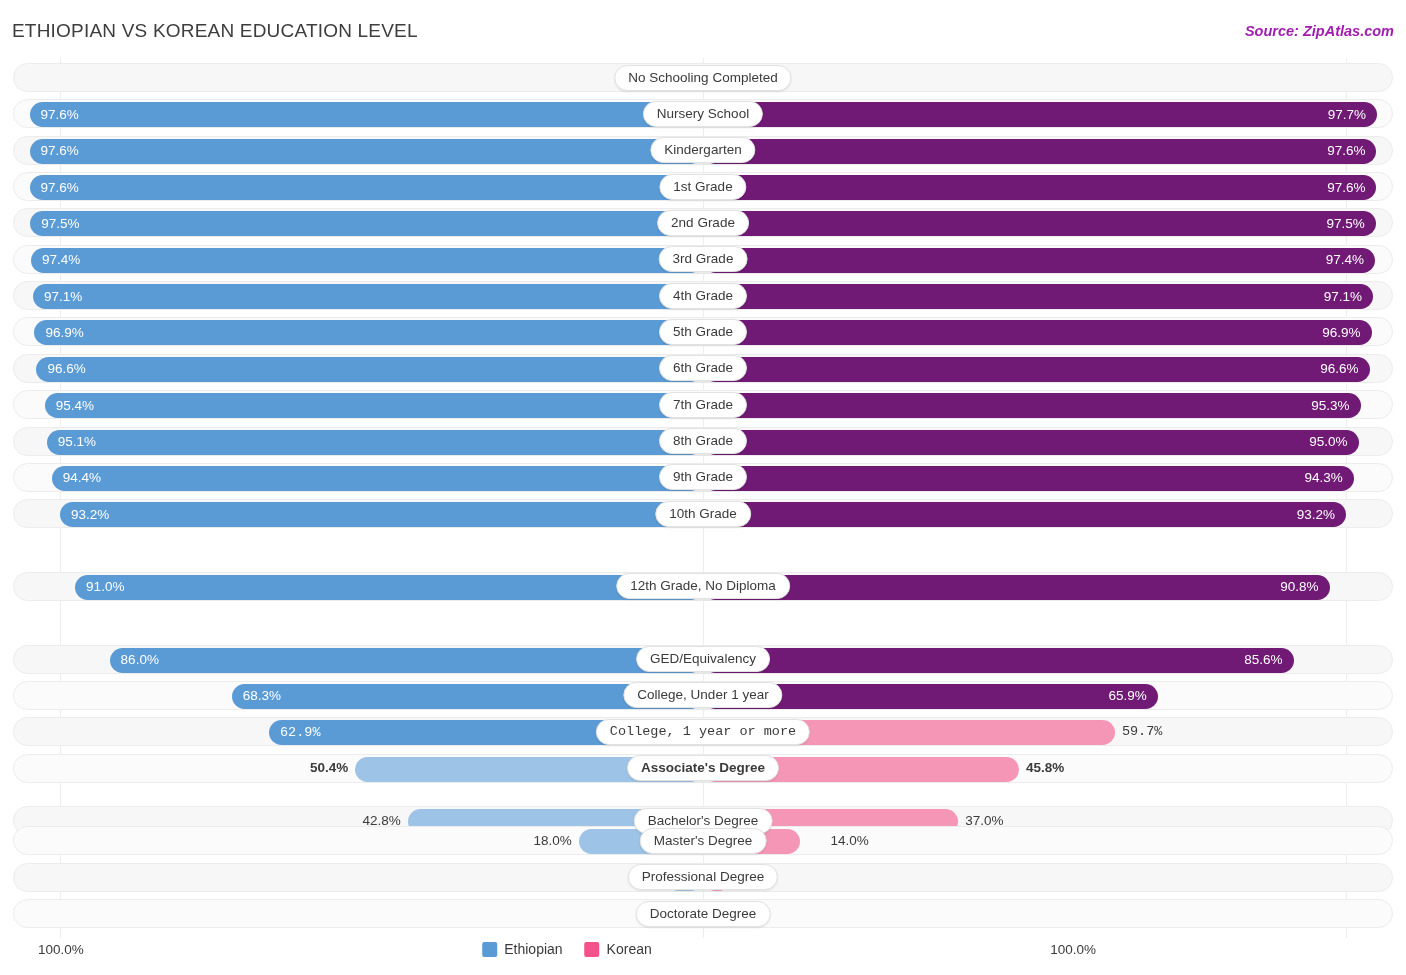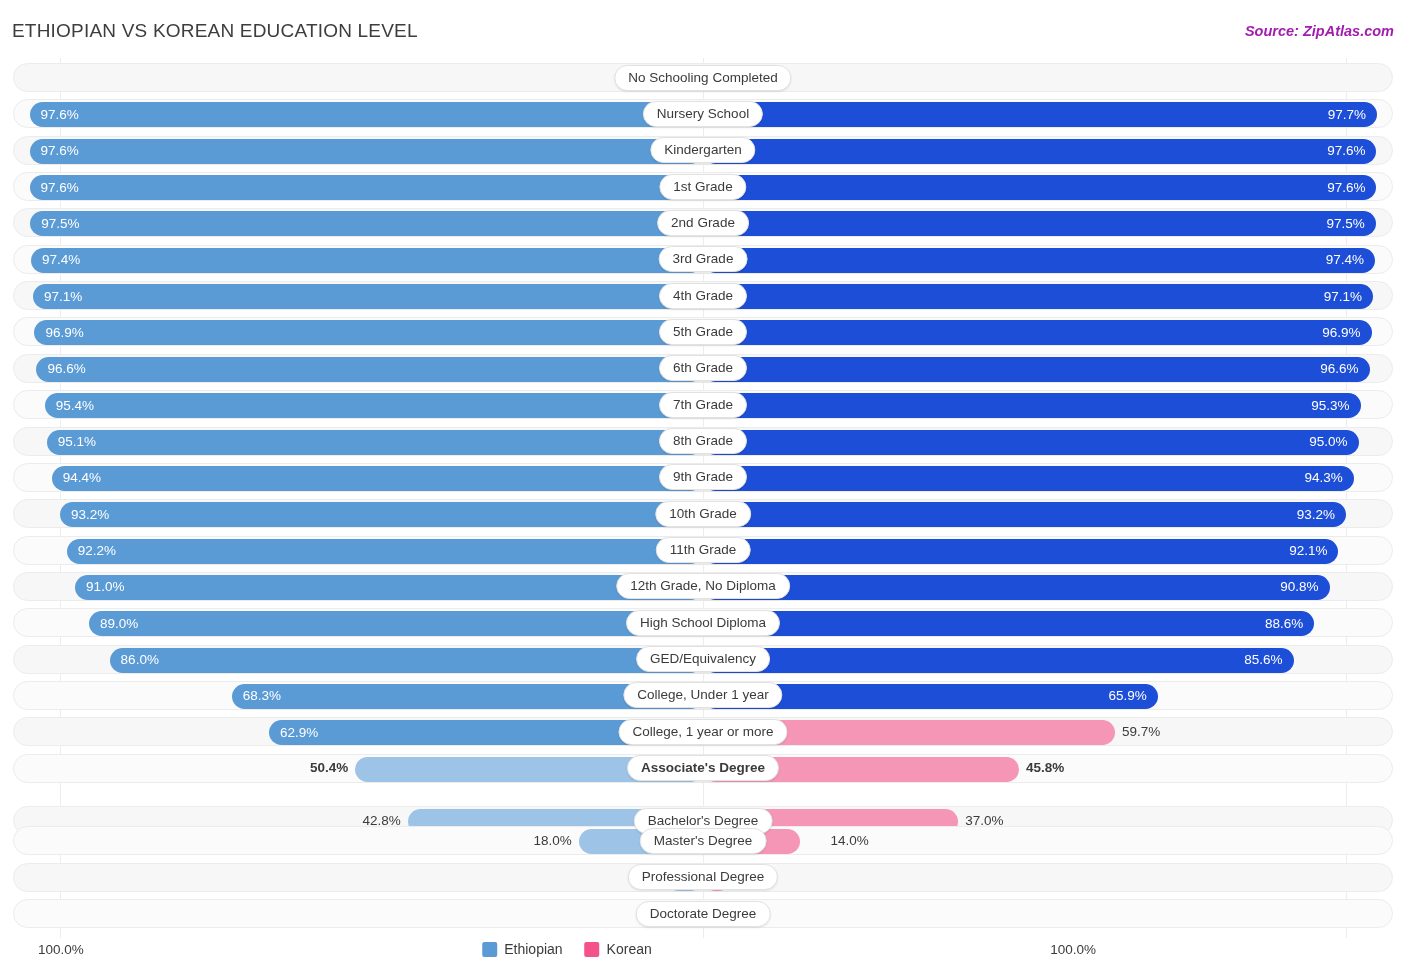--- a/index.html
+++ b/index.html
@@ -83,21 +83,21 @@
     height: 25px;
     border-radius: 12.5px;
     box-sizing: border-box;
   }
   .bar.left {
     right: 50%;
     background: #5B9BD5;
   }
   .bar.right {
     left: 50%;
-    background: #1d4ed8;
+    background: #701a75;
   }
   .bar.left.pale  { background: #9DC3E6; }
   .bar.right.pale { background: #F596B7; }
 
   
   .val {
     position: absolute;
     top: 50%;
     transform: translateY(-50%);
     font-size: 13.5px;
@@ -302,66 +302,48 @@
     </div>
     <div class="row" style="top: 441.2px;">
       <div class="bar left" style="width: 643.08px;">
         <div class="val inside-left">93.2%</div>
       </div>
       <div class="bar right" style="width: 643.08px;">
         <div class="val inside-right">93.2%</div>
       </div>
       <div class="cat-pill">10th Grade</div>
     </div>
-    <div class="row alt" style="top: 477.55px;">
-      <div class="bar left" style="width: 636.18px;">
-        <div class="val inside-left">92.2%</div>
-      </div>
-      <div class="bar right" style="width: 635.49px;">
-        <div class="val inside-right">92.1%</div>
-      </div>
-      <div class="cat-pill">11th Grade</div>
-    </div>
     <div class="row" style="top: 513.9px;">
       <div class="bar left" style="width: 627.9px;">
         <div class="val inside-left">91.0%</div>
       </div>
       <div class="bar right" style="width: 626.52px;">
         <div class="val inside-right">90.8%</div>
       </div>
       <div class="cat-pill">12th Grade, No Diploma</div>
     </div>
-    <div class="row alt" style="top: 550.25px;">
-      <div class="bar left" style="width: 614.1px;">
-        <div class="val inside-left">89.0%</div>
-      </div>
-      <div class="bar right" style="width: 611.34px;">
-        <div class="val inside-right">88.6%</div>
-      </div>
-      <div class="cat-pill">High School Diploma</div>
-    </div>
     <div class="row" style="top: 586.6px;">
       <div class="bar left" style="width: 593.4px;">
         <div class="val inside-left">86.0%</div>
       </div>
       <div class="bar right" style="width: 590.64px;">
         <div class="val inside-right">85.6%</div>
       </div>
       <div class="cat-pill">GED/Equivalency</div>
     </div>
     <div class="row alt" style="top: 622.95px;">
       <div class="bar left" style="width: 471.27px;">
         <div class="val inside-left">68.3%</div>
       </div>
       <div class="bar right" style="width: 454.71px;">
         <div class="val inside-right">65.9%</div>
       </div>
       <div class="cat-pill">College, Under 1 year</div>
     </div>
-    <div class="row" style="top: 659.3px;">
+    <div class="row" style="top: 659.3px; font-family: Liberation Mono, monospace;">
       <div class="bar left" style="width: 434.01px;">
         <div class="val inside-left">62.9%</div>
       </div>
       <div class="bar right pale" style="width: 411.93px;"></div>
       <div class="val outside-right" style="left: calc(50% + 418.93px);">59.7%</div>
       <div class="cat-pill">College, 1 year or more</div>
     </div>
     <div class="row alt" style="top: 695.65px; font-weight: bold;">
       <div class="bar left pale" style="width: 347.76px;"></div>
       <div class="bar right pale" style="width: 316.02px;"></div>

